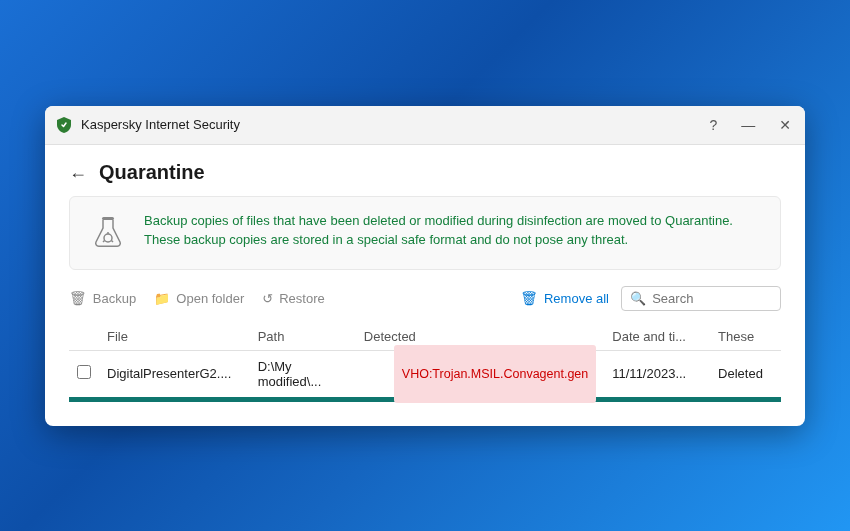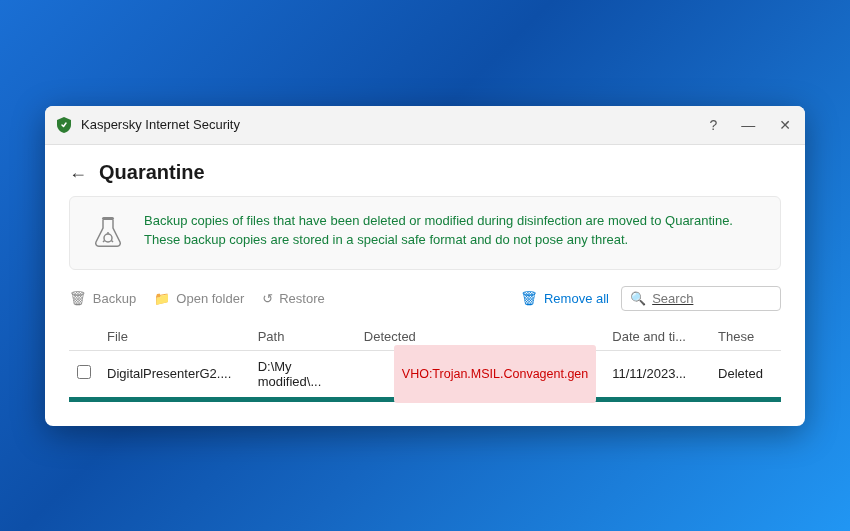--- a/index.html
+++ b/index.html
@@ -162,21 +162,20 @@
       width: 160px;
     }
 
     .search-box input {
       border: none;
       outline: none;
       font-size: 13px;
       color: #333;
       width: 100%;
       background: transparent;
-      text-decoration: underline;
     }
 
     .search-icon-char {
       color: #888;
       font-size: 13px;
     }
 
     
     .table {
       width: 100%;

